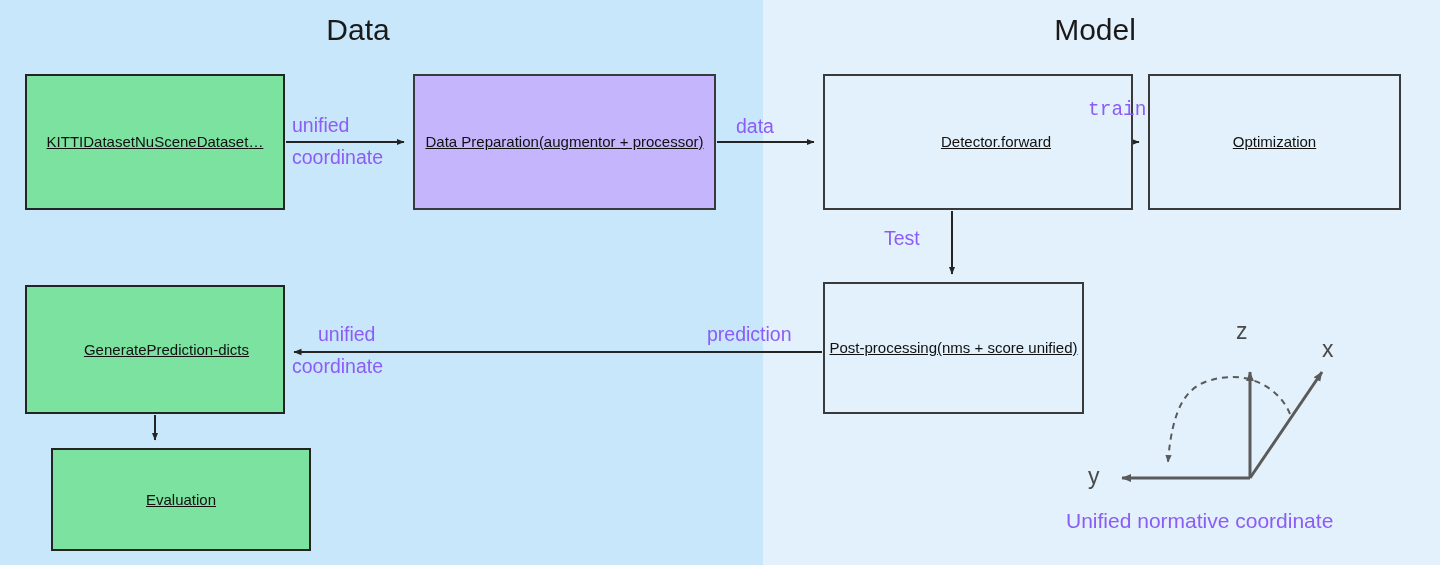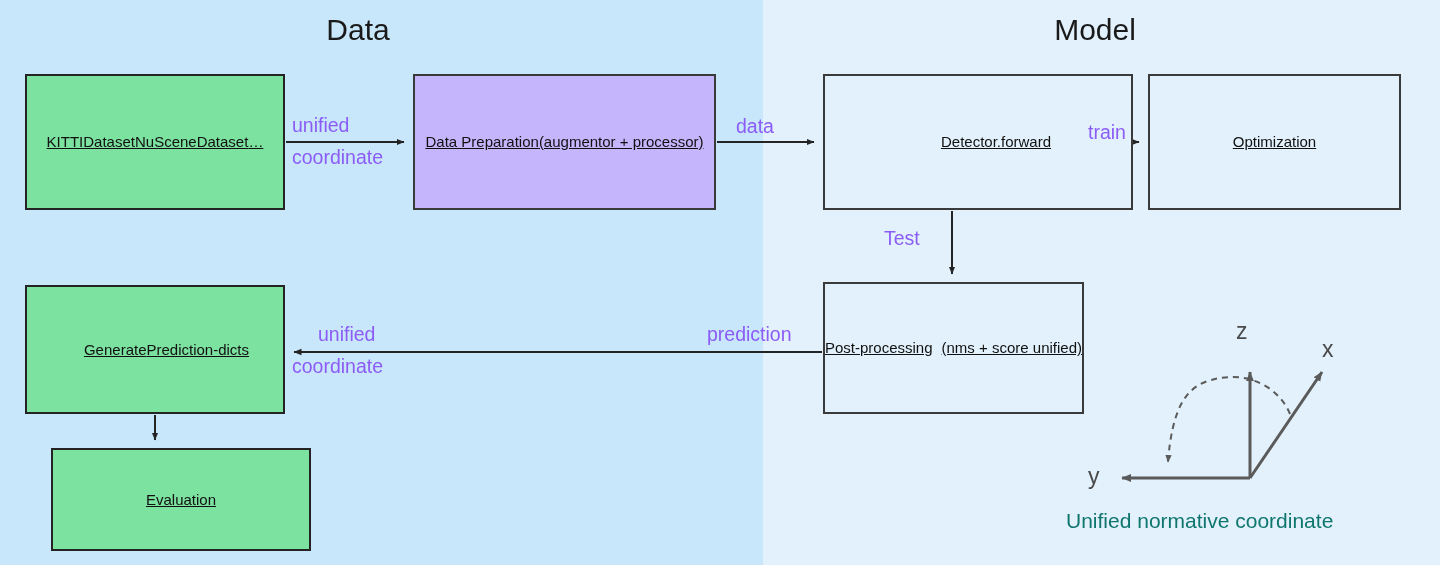--- a/index.html
+++ b/index.html
@@ -59,21 +59,21 @@
   .node .line { display: block; white-space: nowrap; }
   .node.green { background: #7ce2a0; }
   .node.blue-l { background: #c4b5fd; border-width: 2px; border-color: #3a3a3a; }
   .node.blue-r { background: #e2f1fb; border-width: 2px; border-color: #3a3a3a; }
 
   
   #node-datasets      { left: 25px;   top: 74px;  width: 260px; height: 136px; }
   #node-dataprep      { left: 413px;  top: 74px;  width: 303px; height: 136px; }
   #node-detector      { left: 823px;  top: 74px;  width: 310px; height: 136px; padding-left: 36px; }
   #node-optimization  { left: 1148px; top: 74px;  width: 253px; height: 136px; }
-  #node-postproc      { left: 823px;  top: 282px; width: 261px; height: 132px; justify-content: space-between; }
+  #node-postproc      { left: 823px;  top: 282px; width: 261px; height: 132px; }
   #node-generate      { left: 25px;   top: 285px; width: 260px; height: 129px; padding-left: 23px; }
   #node-evaluation    { left: 25px;   top: 448px; width: 260px; height: 103px; margin-left: 26px; }
 
   .edge-label {
     position: absolute;
     font-size: 19.5px;
     color: #8b5cf6;
     white-space: nowrap;
     line-height: 24px;
   }
@@ -82,21 +82,21 @@
     position: absolute;
     left: 0; top: 0;
     width: 1440px;
     height: 565px;
     pointer-events: none;
   }
 
   .axis-caption {
     position: absolute;
     font-size: 21px;
-    color: #0f766e;
+    color: #8b5cf6;
     white-space: nowrap;
   }
   .axis-label {
     position: absolute;
     font-size: 23px;
     color: #4a4a4a;
     white-space: nowrap;
   }
 </style>
 </head>
@@ -172,21 +172,21 @@
     <span class="line">Prediction-dicts</span>
   </div>
 
   <div class="node green" id="node-evaluation">
     <span class="line">Evaluation</span>
   </div>
 
   <div class="edge-label" style="left:292px; top:113px;">unified</div>
   <div class="edge-label" style="left:292px; top:145px;">coordinate</div>
   <div class="edge-label" style="left:736px; top:114px;">data</div>
-  <div class="edge-label" style="left:1088px; top:120px;">train</div>
+  <div class="edge-label" style="left:1088px; top:98px;font-family:Liberation Mono, monospace;">train</div>
   <div class="edge-label" style="left:884px; top:226px;">Test</div>
   <div class="edge-label" style="left:707px; top:322px;">prediction</div>
   <div class="edge-label" style="left:318px; top:322px;">unified</div>
   <div class="edge-label" style="left:292px; top:354px;">coordinate</div>
 
   <div class="axis-label" style="left:1236px; top:318px;">z</div>
   <div class="axis-label" style="left:1322px; top:336px;">x</div>
   <div class="axis-label" style="left:1088px; top:463px;">y</div>
   <div class="axis-caption" style="left:1066px; top:509px;">Unified normative coordinate</div>
 

